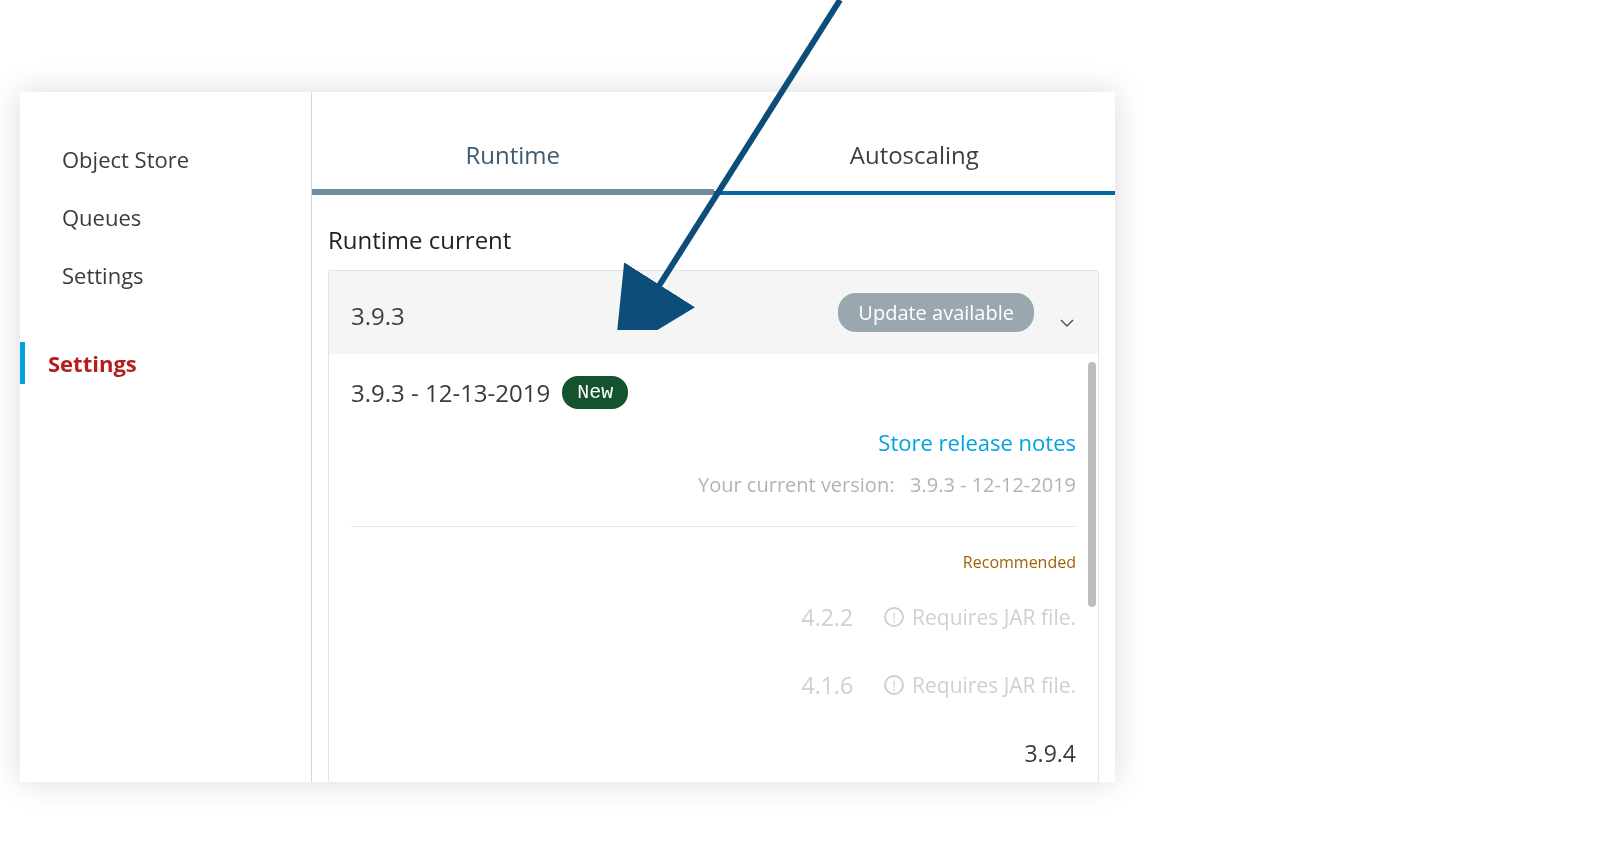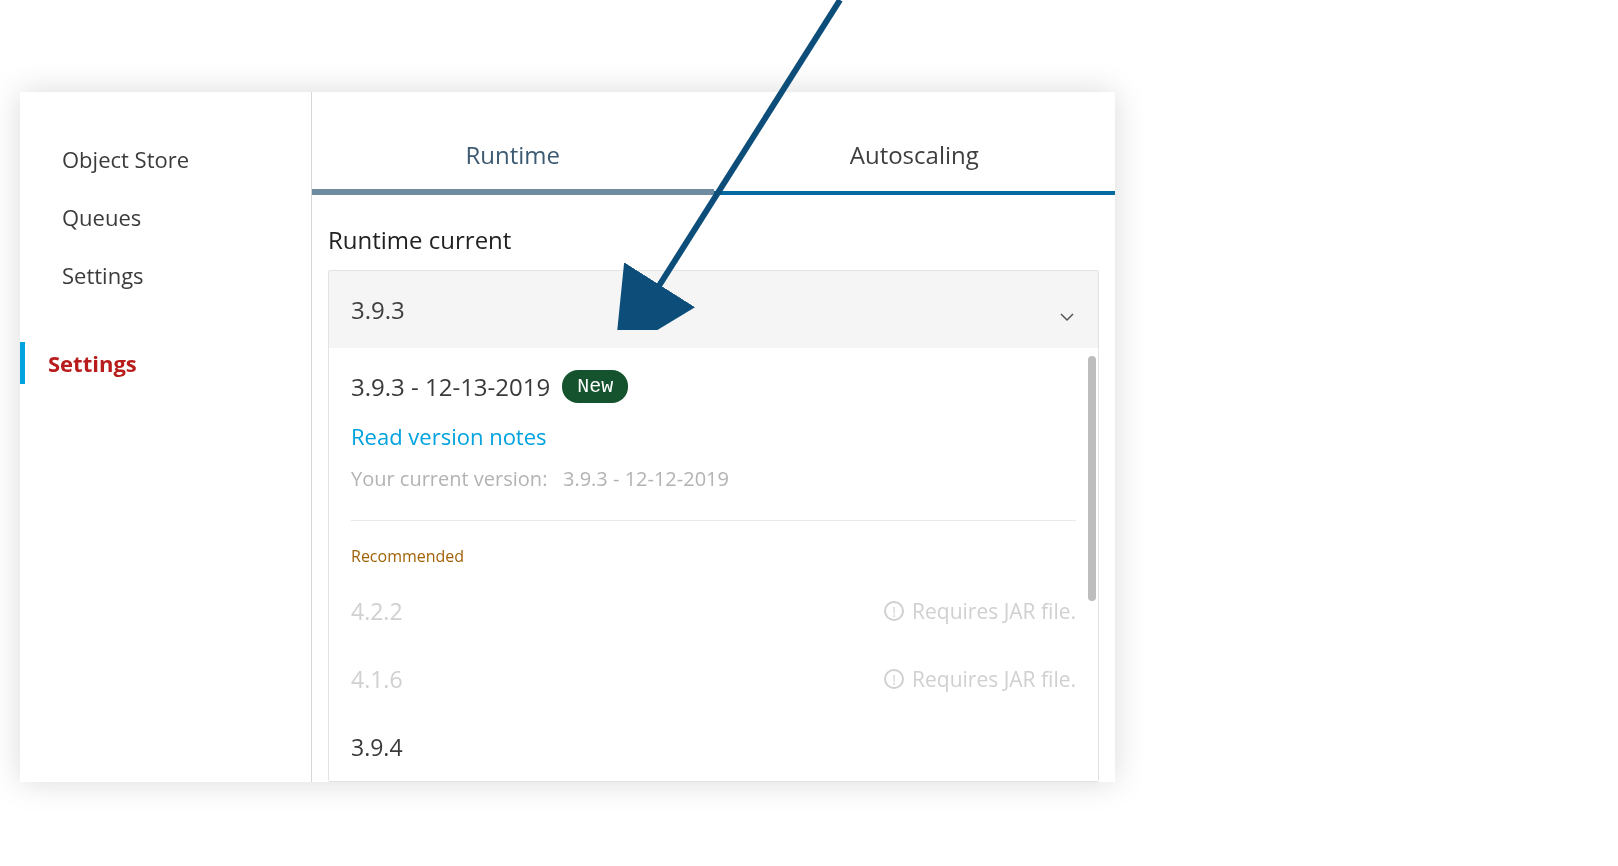--- a/index.html
+++ b/index.html
@@ -90,20 +90,21 @@
     font-size: 20px;
     margin-right: 24px;
   }
   .chevron {
     width: 18px; height: 18px;
   }
   .dropdown-body {
     position: relative;
     background: #fff;
     max-height: 470px;
+    text-align: right;
   }
   .scroll-indicator {
     position: absolute;
     right: 2px;
     top: 8px;
     width: 8px;
     height: 245px;
     background: #bdbdbd;
     border-radius: 4px;
   }
@@ -191,34 +192,35 @@
     <div class="tabs">
       <div class="tab active">Runtime</div>
       <div class="tab">Autoscaling</div>
     </div>
 
     <div class="section-title">Runtime current</div>
 
     <div class="dropdown-wrap">
       <div class="dropdown-header">
         <span class="val">3.9.3</span>
+        <span class="badge-update">Update available</span>
         <svg class="chevron" viewBox="0 0 24 24">
           <path d="M4 8 L12 16 L20 8" fill="none" stroke="#555" stroke-width="2"></path>
         </svg>
       </div>
 
       <div class="dropdown-body">
         <div class="scroll-indicator"></div>
 
         <div class="highlight">
           <div class="highlight-line">
             <span class="ver">3.9.3 - 12-13-2019</span>
             <span class="badge-new">New</span>
           </div>
-          <a class="release-link">Read version notes</a>
+          <a class="release-link">Store release notes</a>
           <div class="current-line">
             <span>Your current version:</span>&nbsp;&nbsp;
             <span>3.9.3 - 12-12-2019</span>
           </div>
         </div>
 
         <div class="divider"></div>
 
         <div class="rec-title">Recommended</div>
 

